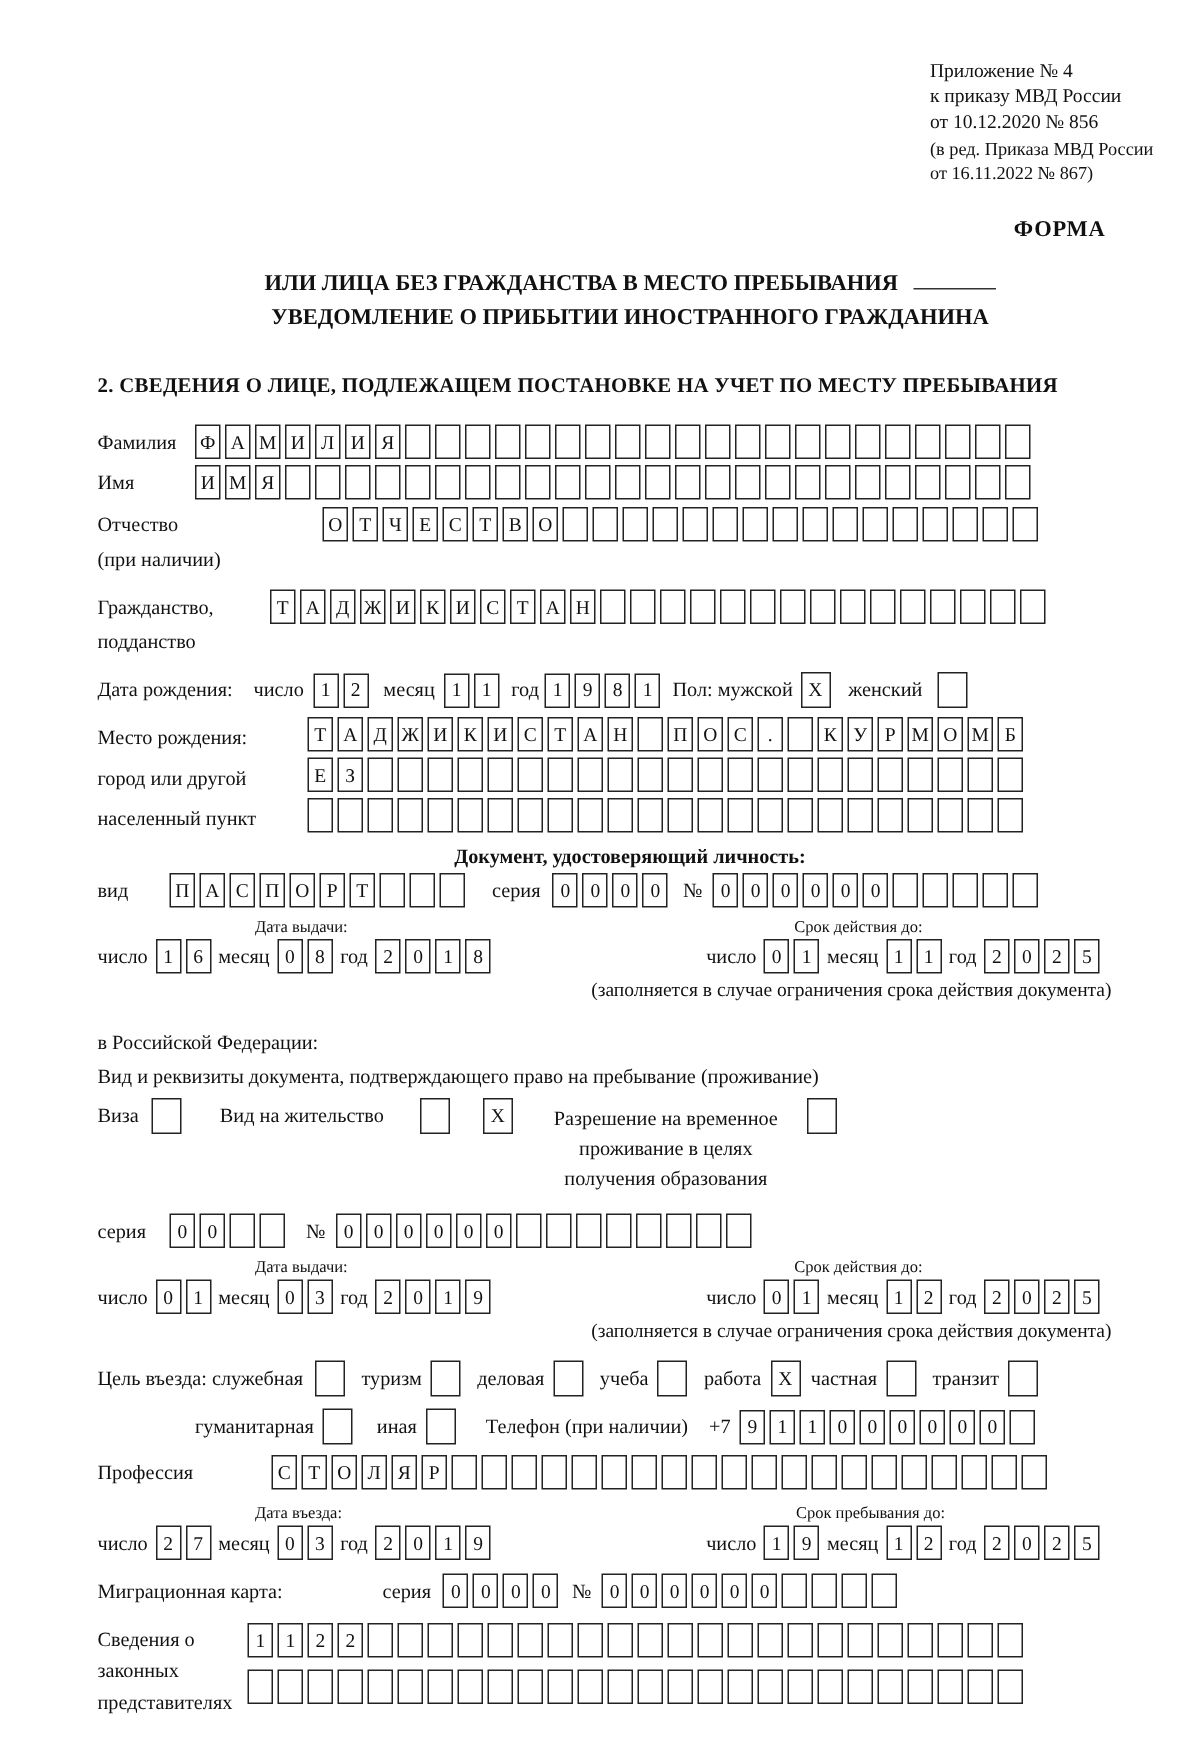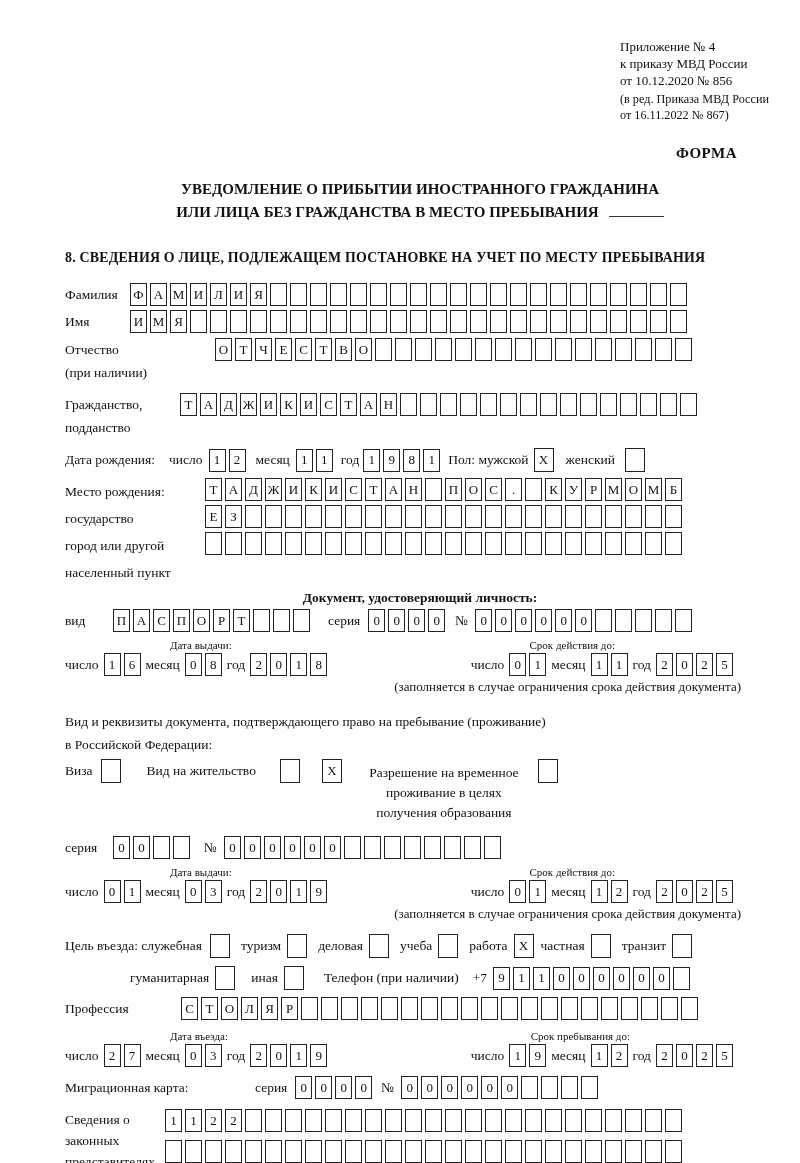--- a/index.html
+++ b/index.html
@@ -68,27 +68,27 @@
     <div>от 10.12.2020 № 856</div>
     <div class="small">
       <div>(в ред. Приказа МВД России</div>
       <div>от 16.11.2022 № 867)</div>
     </div>
   </div>
 
   <div class="forma">ФОРМА</div>
 
   <div class="title">
-    <div>УВЕДОМЛЕНИЕ О ПРИБЫТИИ ИНОСТРАННОГО ГРАЖДАНИНА</div>
     <div>
       <span>ИЛИ ЛИЦА БЕЗ ГРАЖДАНСТВА В МЕСТО ПРЕБЫВАНИЯ</span><span class="title-underline"></span>
     </div>
-  </div>
-
-  <div class="section1">8. СВЕДЕНИЯ О ЛИЦЕ, ПОДЛЕЖАЩЕМ ПОСТАНОВКЕ НА УЧЕТ ПО МЕСТУ ПРЕБЫВАНИЯ</div>
+    <div>УВЕДОМЛЕНИЕ О ПРИБЫТИИ ИНОСТРАННОГО ГРАЖДАНИНА</div>
+  </div>
+
+  <div class="section1">2. СВЕДЕНИЯ О ЛИЦЕ, ПОДЛЕЖАЩЕМ ПОСТАНОВКЕ НА УЧЕТ ПО МЕСТУ ПРЕБЫВАНИЯ</div>
 
   <div class="row" style="margin-top:17px;">
     <div class="lbl" style="width:65px;">Фамилия</div>
     <div class="boxes">
         <span class="cell">Ф</span>
         <span class="cell">А</span>
         <span class="cell">М</span>
         <span class="cell">И</span>
         <span class="cell">Л</span>
         <span class="cell">И</span>
@@ -244,21 +244,20 @@
       </div>
     <span class="lbl2" style="margin:0 10px 0 12px;">женский</span>
     <div class="boxes cbwrap">
         <span class="cell"></span>
       </div>
   </div>
 
   <div class="row" style="margin-top:6px;">
     <div style="width:140px;">
       <div class="lbl" style="line-height:27px; padding-top:0;">Место рождения:</div>
-      <div class="lbl" style="line-height:27px; padding-top:0;">государство</div>
       <div class="lbl" style="line-height:27px; padding-top:0;">город или другой</div>
       <div class="lbl" style="line-height:27px; padding-top:0;">населенный пункт</div>
     </div>
     <div class="colstack">
       <div class="boxes">
           <span class="cell">Т</span>
           <span class="cell">А</span>
           <span class="cell">Д</span>
           <span class="cell">Ж</span>
           <span class="cell">И</span>
@@ -416,22 +415,22 @@
           <span class="cell">2</span>
           <span class="cell">0</span>
           <span class="cell">2</span>
           <span class="cell">5</span>
         </div>
     </div>
   </div>
   <div class="footnote">(заполняется в случае ограничения срока действия документа)</div>
 
   <div class="intro">
+    <div>в Российской Федерации:</div>
     <div>Вид и реквизиты документа, подтверждающего право на пребывание (проживание)</div>
-    <div>в Российской Федерации:</div>
   </div>
 
   <div class="row" style="margin-top:3px;">
     <div class="opt">
       <span class="optlbl">Виза</span>
       <div class="boxes cbwrap">
           <span class="cell"></span>
         </div>
     </div>
     <div class="opt" style="margin-left:26px;">

